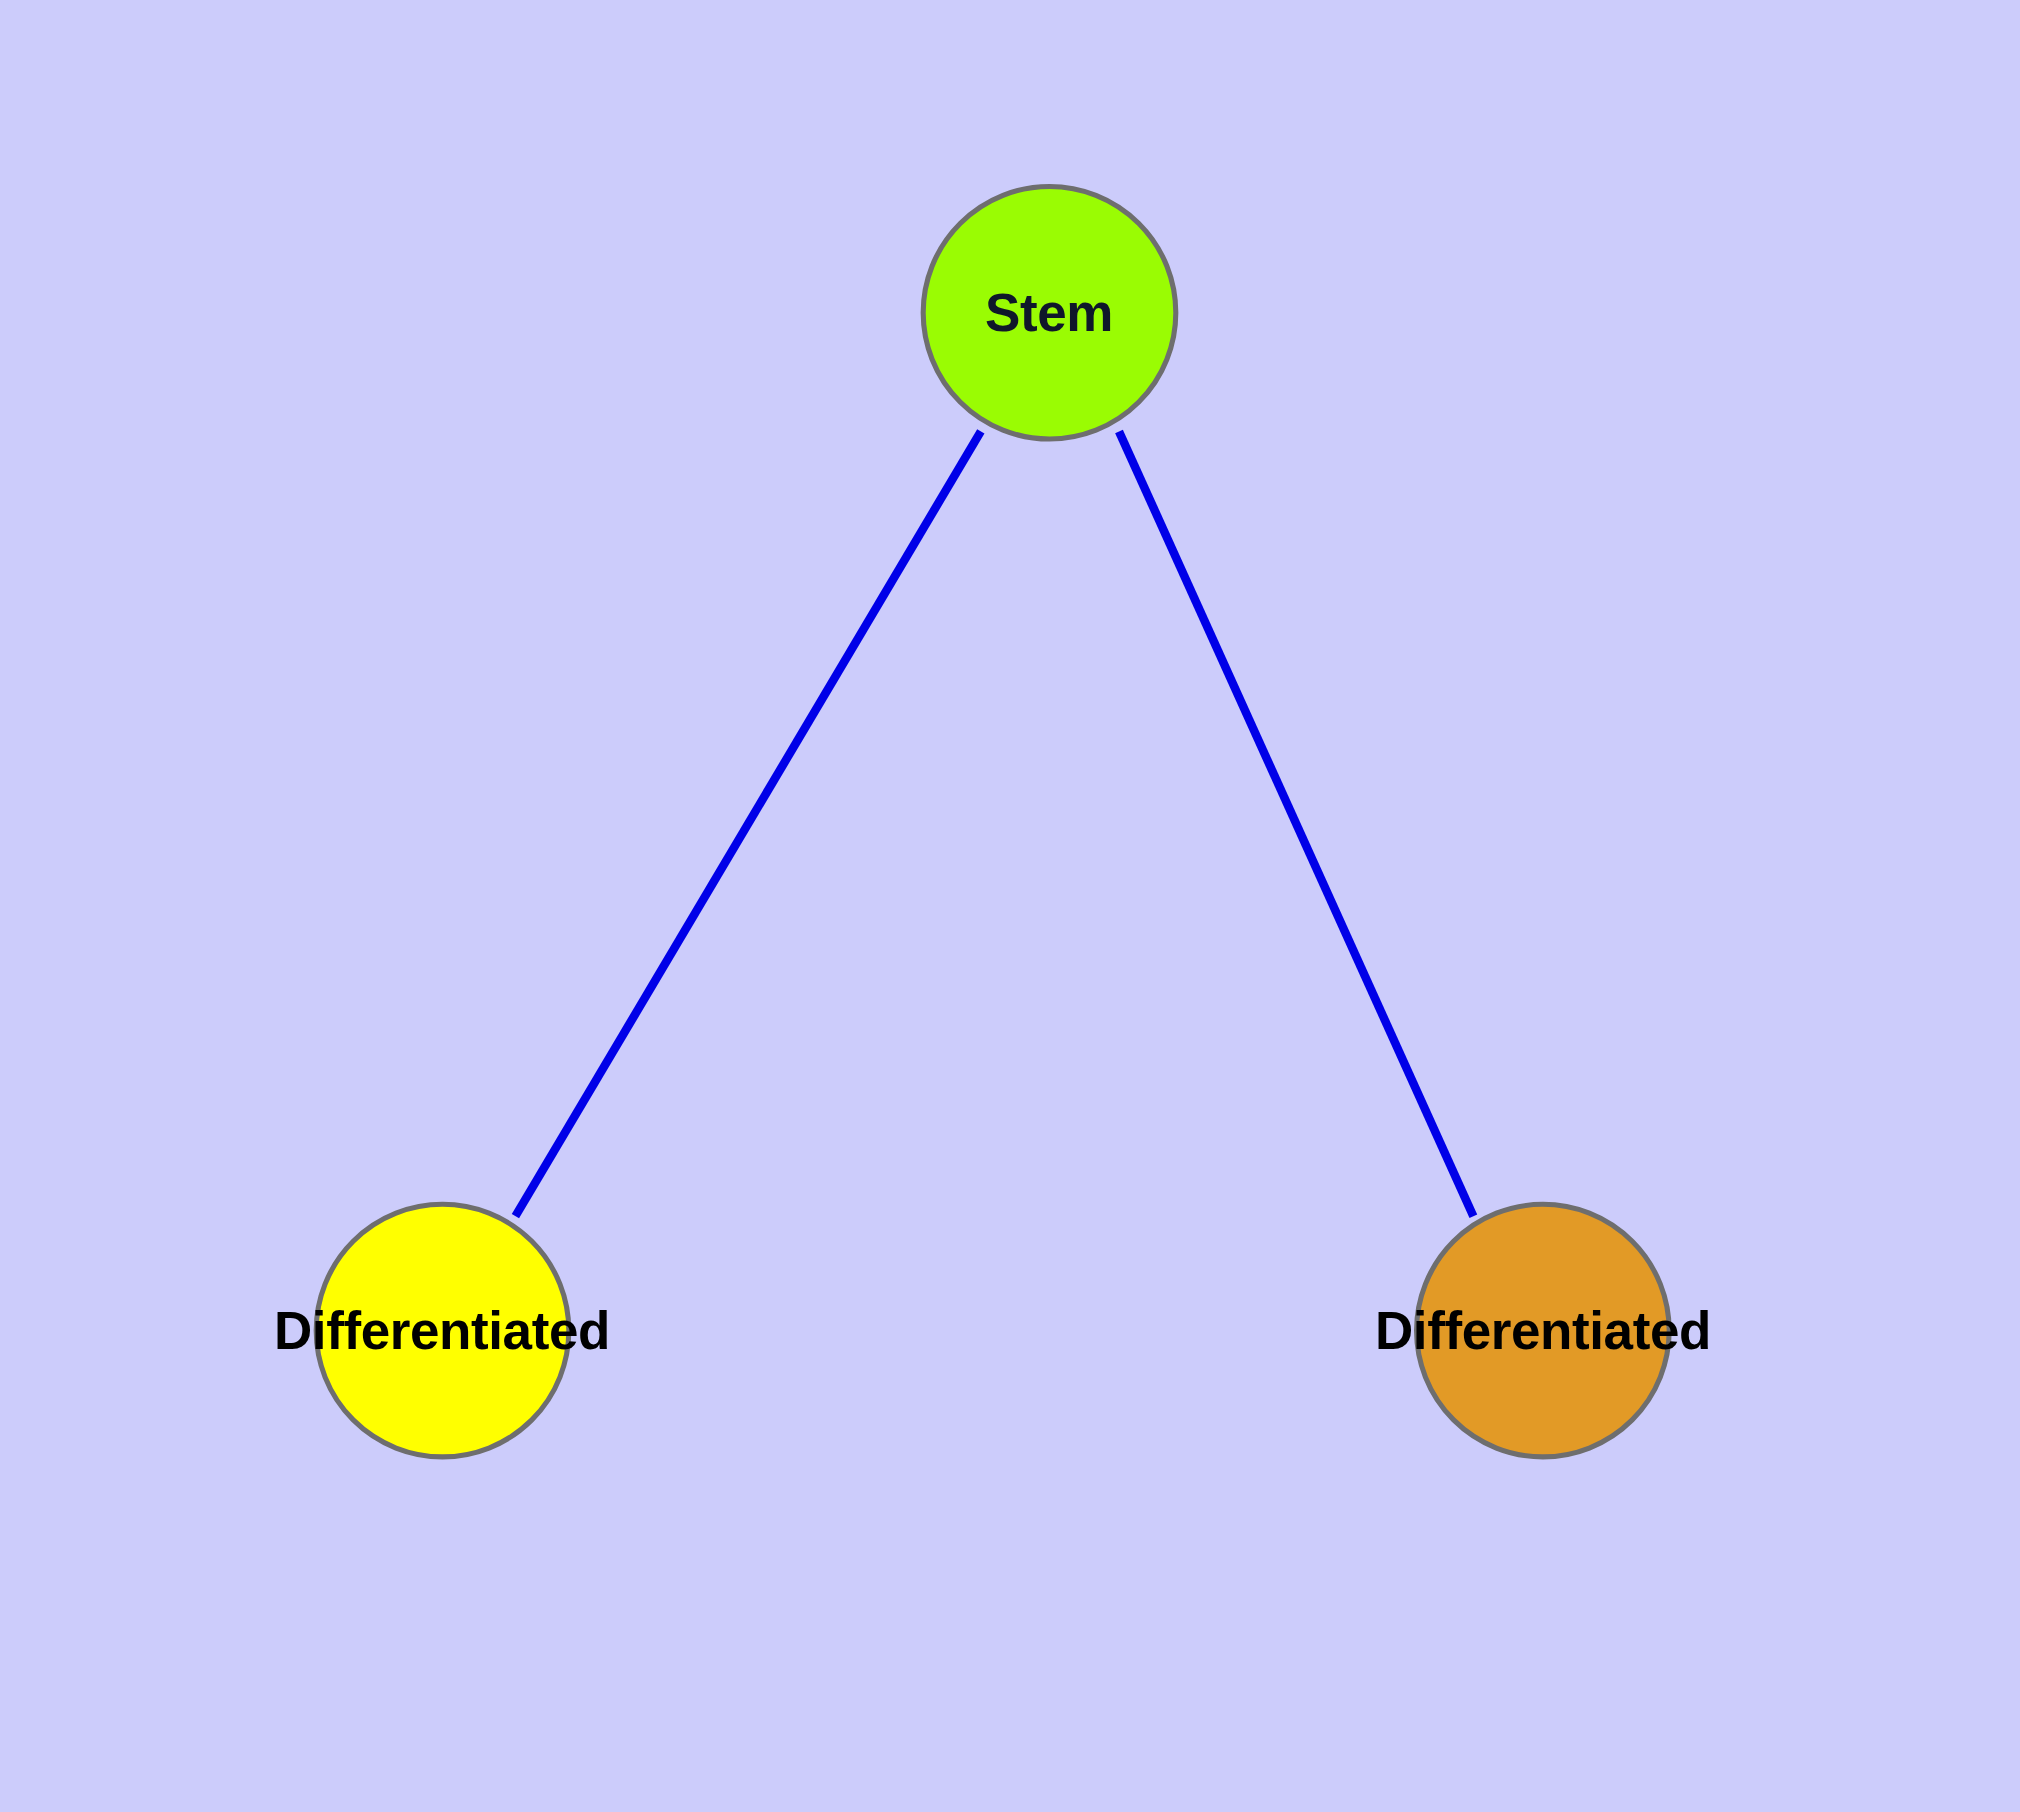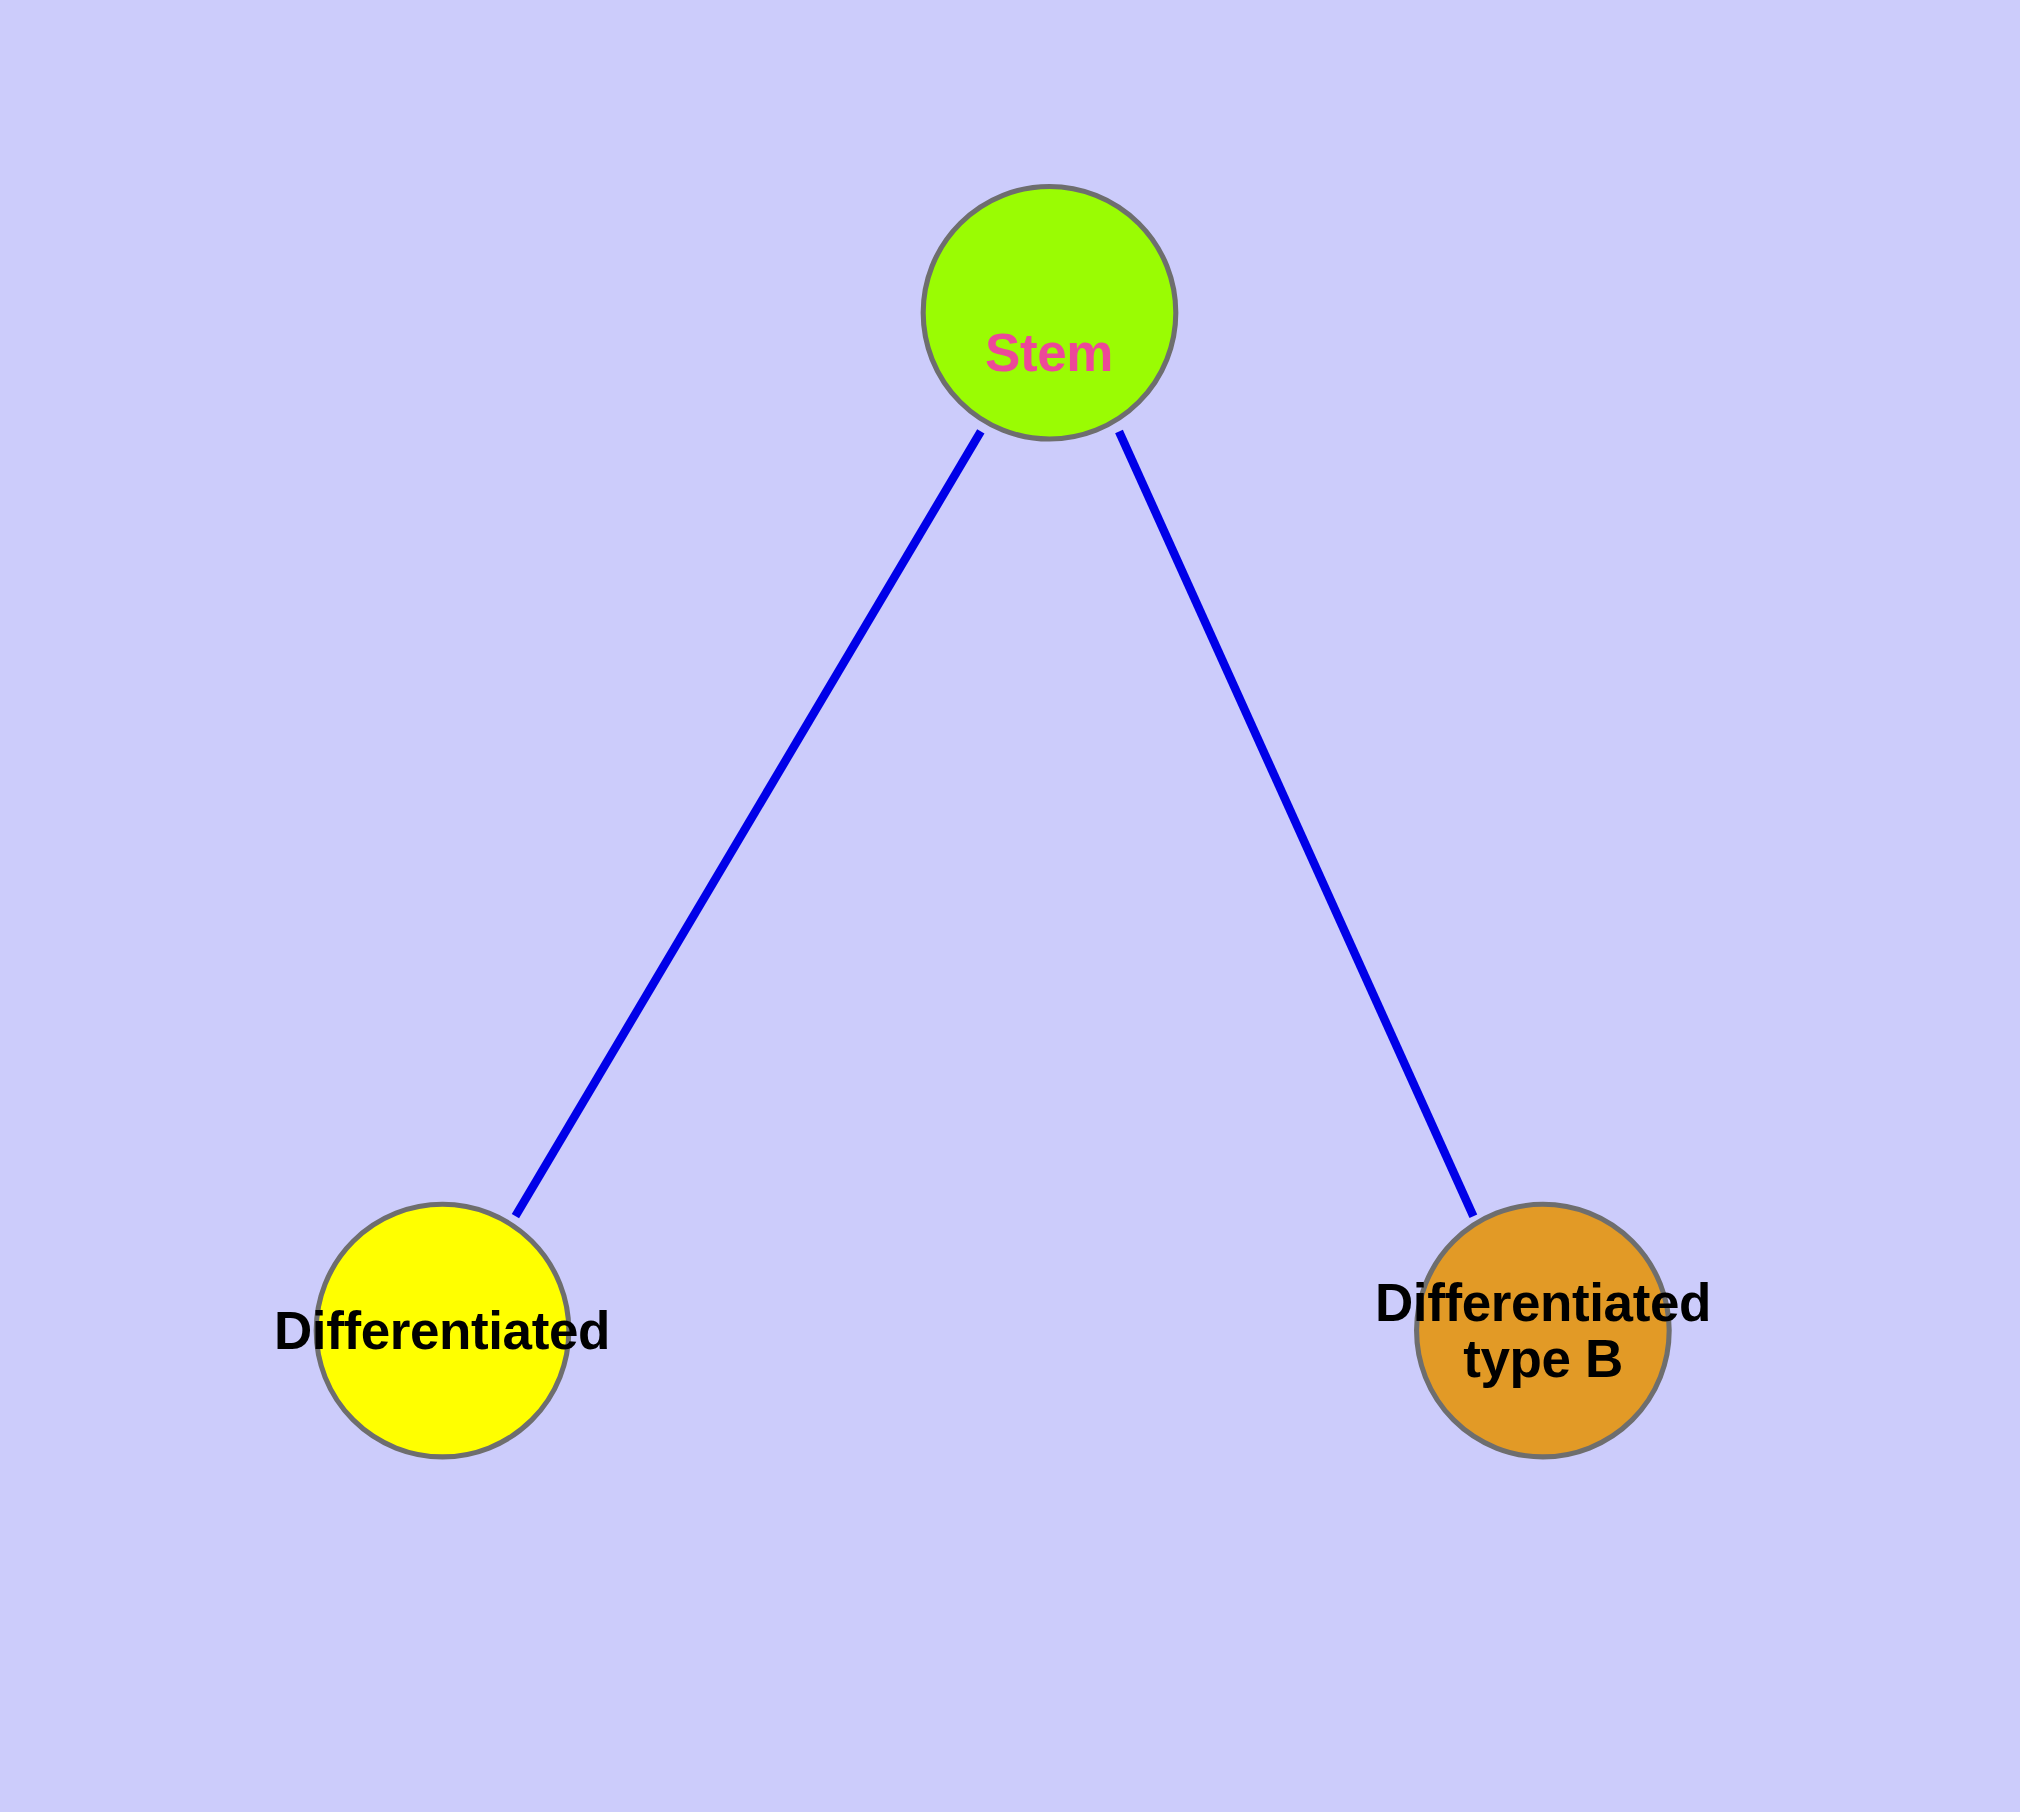--- a/index.html
+++ b/index.html
@@ -52,19 +52,19 @@
         <line x1="1320" y1="509" x2="1738" y2="1435" stroke="#0000E8" stroke-width="10" stroke-linecap="butt"></line>
       </g>
     <g id="nodes-layer">
         <circle cx="1238" cy="369" r="149" fill="#9AFC03" stroke="#6E6E6E" stroke-width="6"></circle>
         <circle cx="522" cy="1570" r="149" fill="#FFFF00" stroke="#6E6E6E" stroke-width="6"></circle>
         <circle cx="1820" cy="1570" r="149" fill="#E29A26" stroke="#6E6E6E" stroke-width="6"></circle>
       </g>
   </svg>
 
   <div id="labels-layer">
-      <div class="node-label" style="left: 1049px; top: 313px; font-size: 53px; color: #ec4899; margin-top: 40px;"><div>Stem</div></div>
+      <div class="node-label" style="left: 1049px; top: 313px; font-size: 53px; color: #0f172a;"><div>Stem</div></div>
       <div class="node-label" style="left: 442px; top: 1331px; font-size: 53px; color: rgb(0, 0, 0);"><div>Differentiated</div></div>
-      <div class="node-label" style="left: 1543px; top: 1331px; font-size: 53px; color: rgb(0, 0, 0);"><div>Differentiated</div><div>type B</div></div>
+      <div class="node-label" style="left: 1543px; top: 1331px; font-size: 53px; color: rgb(0, 0, 0);"><div>Differentiated</div></div>
     </div>
 
 </div>
 
 
 </body></html>

